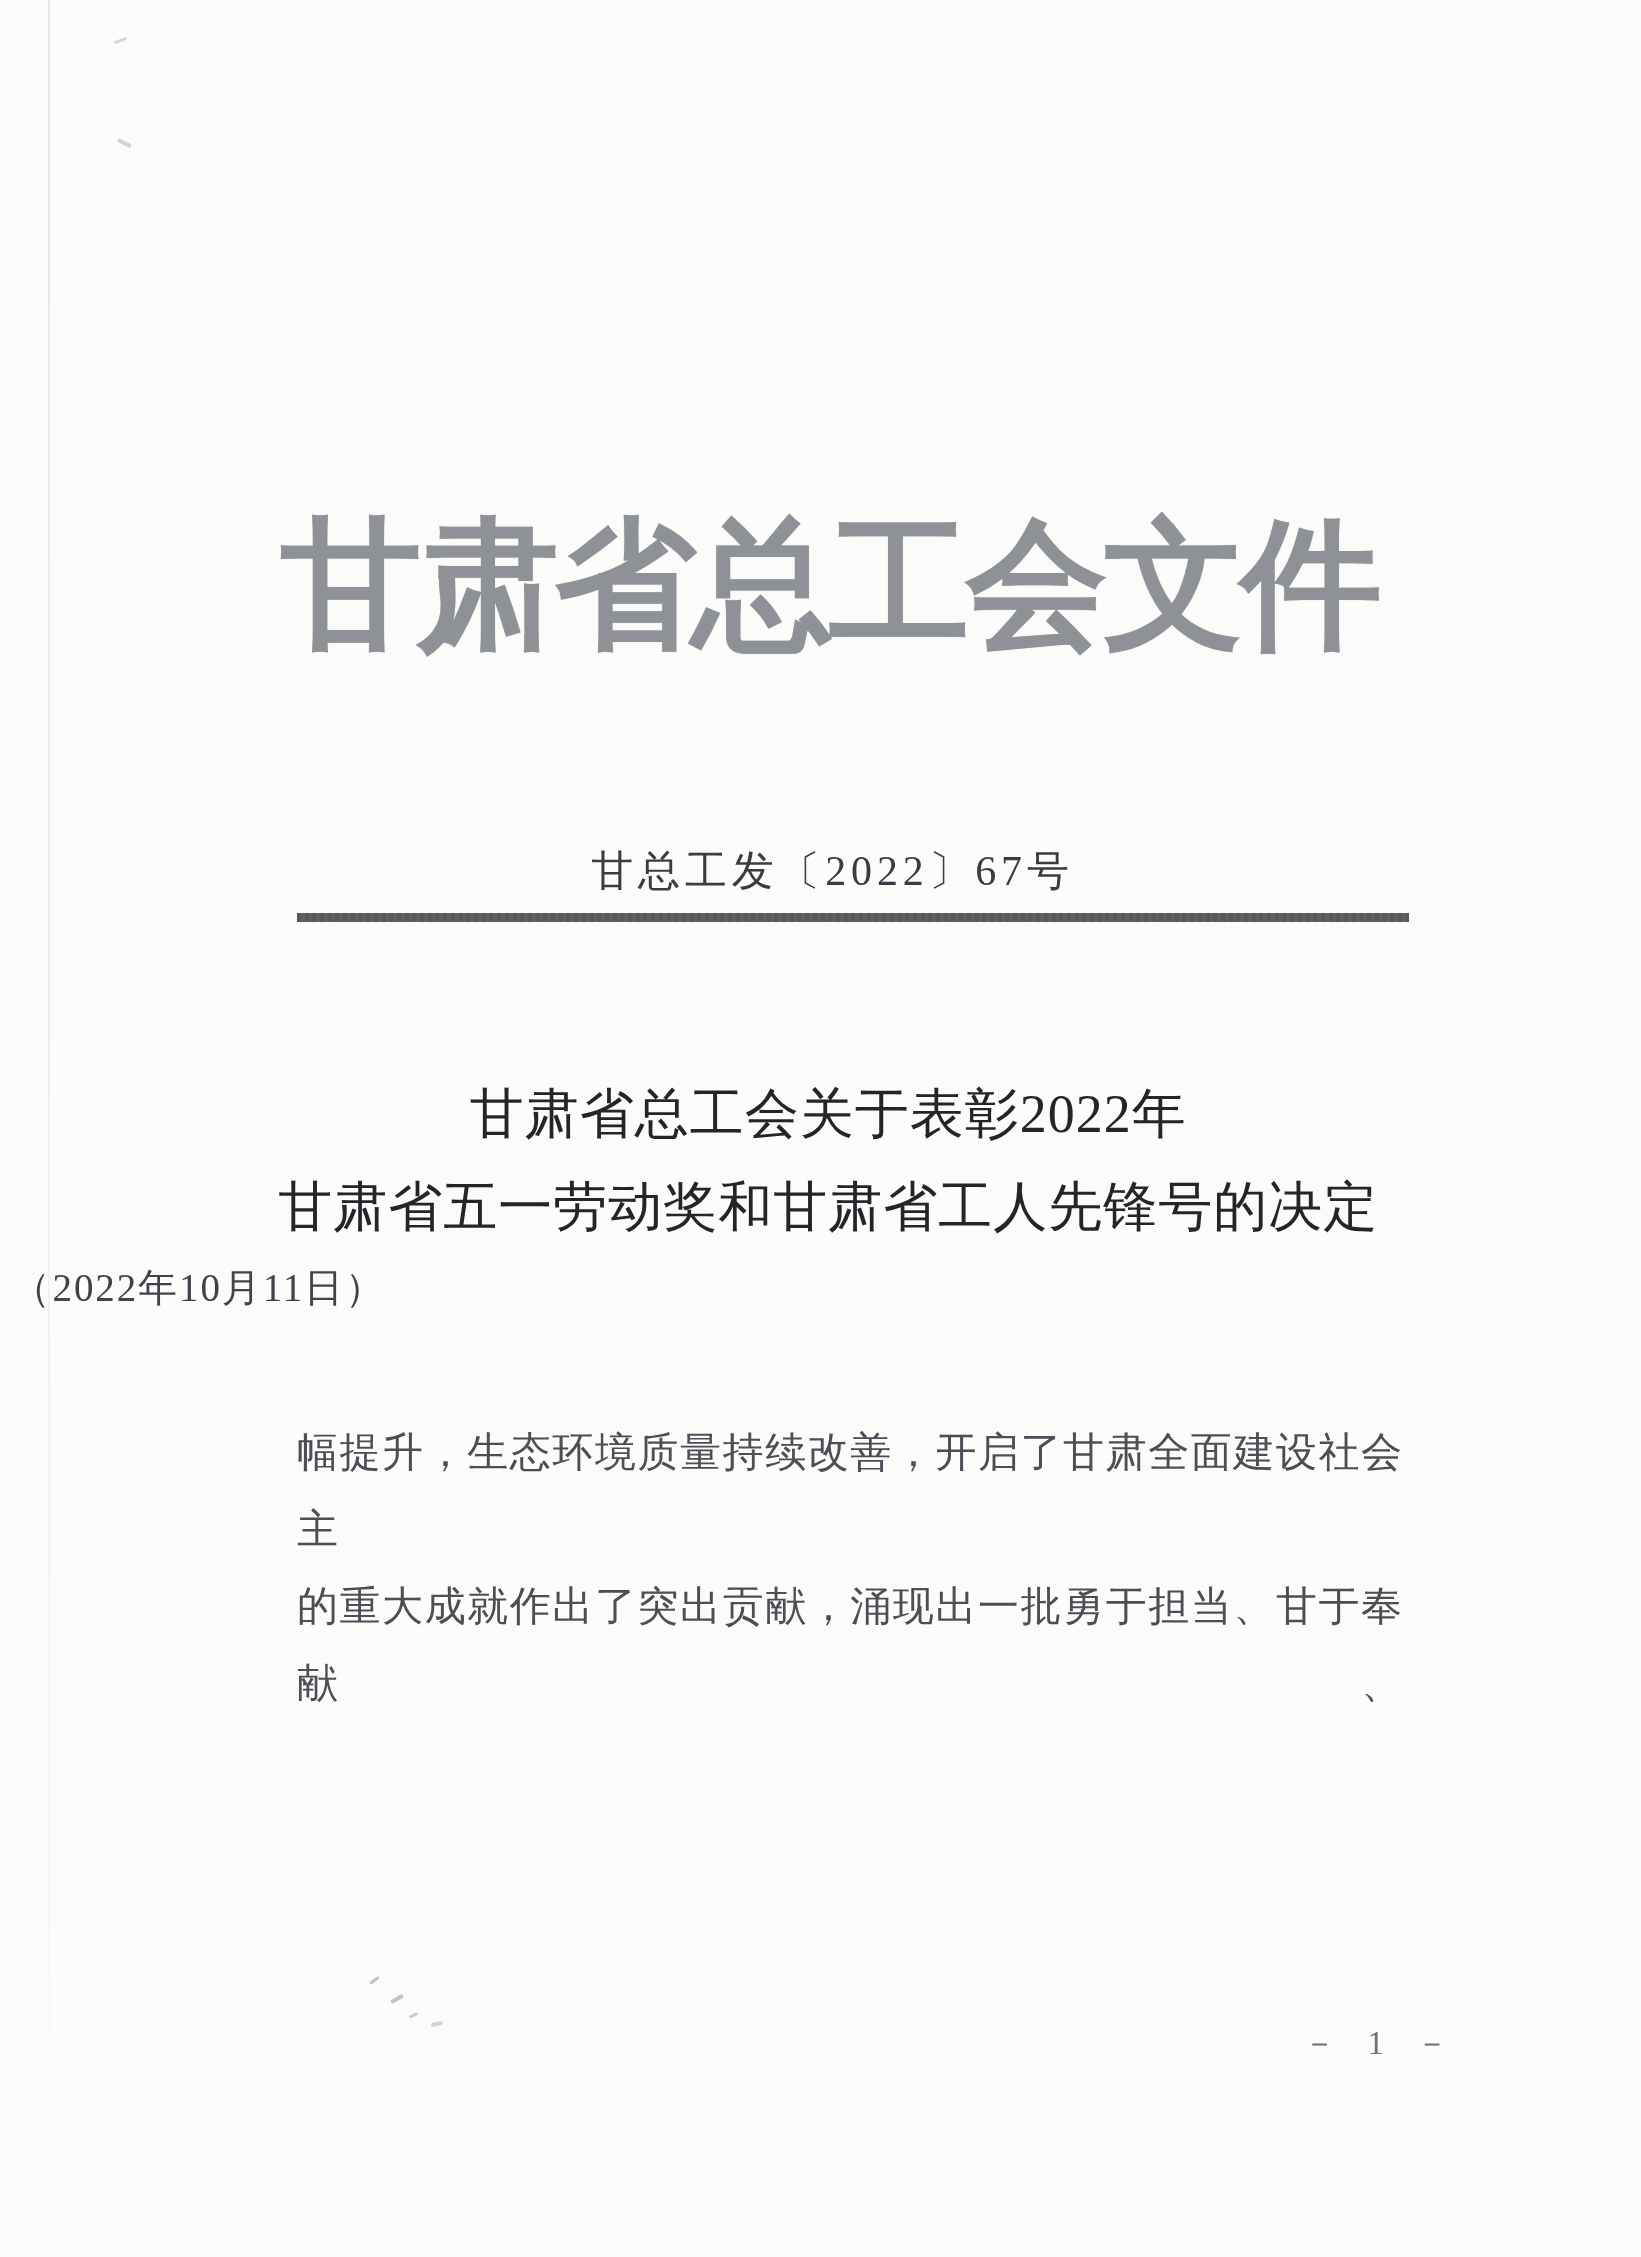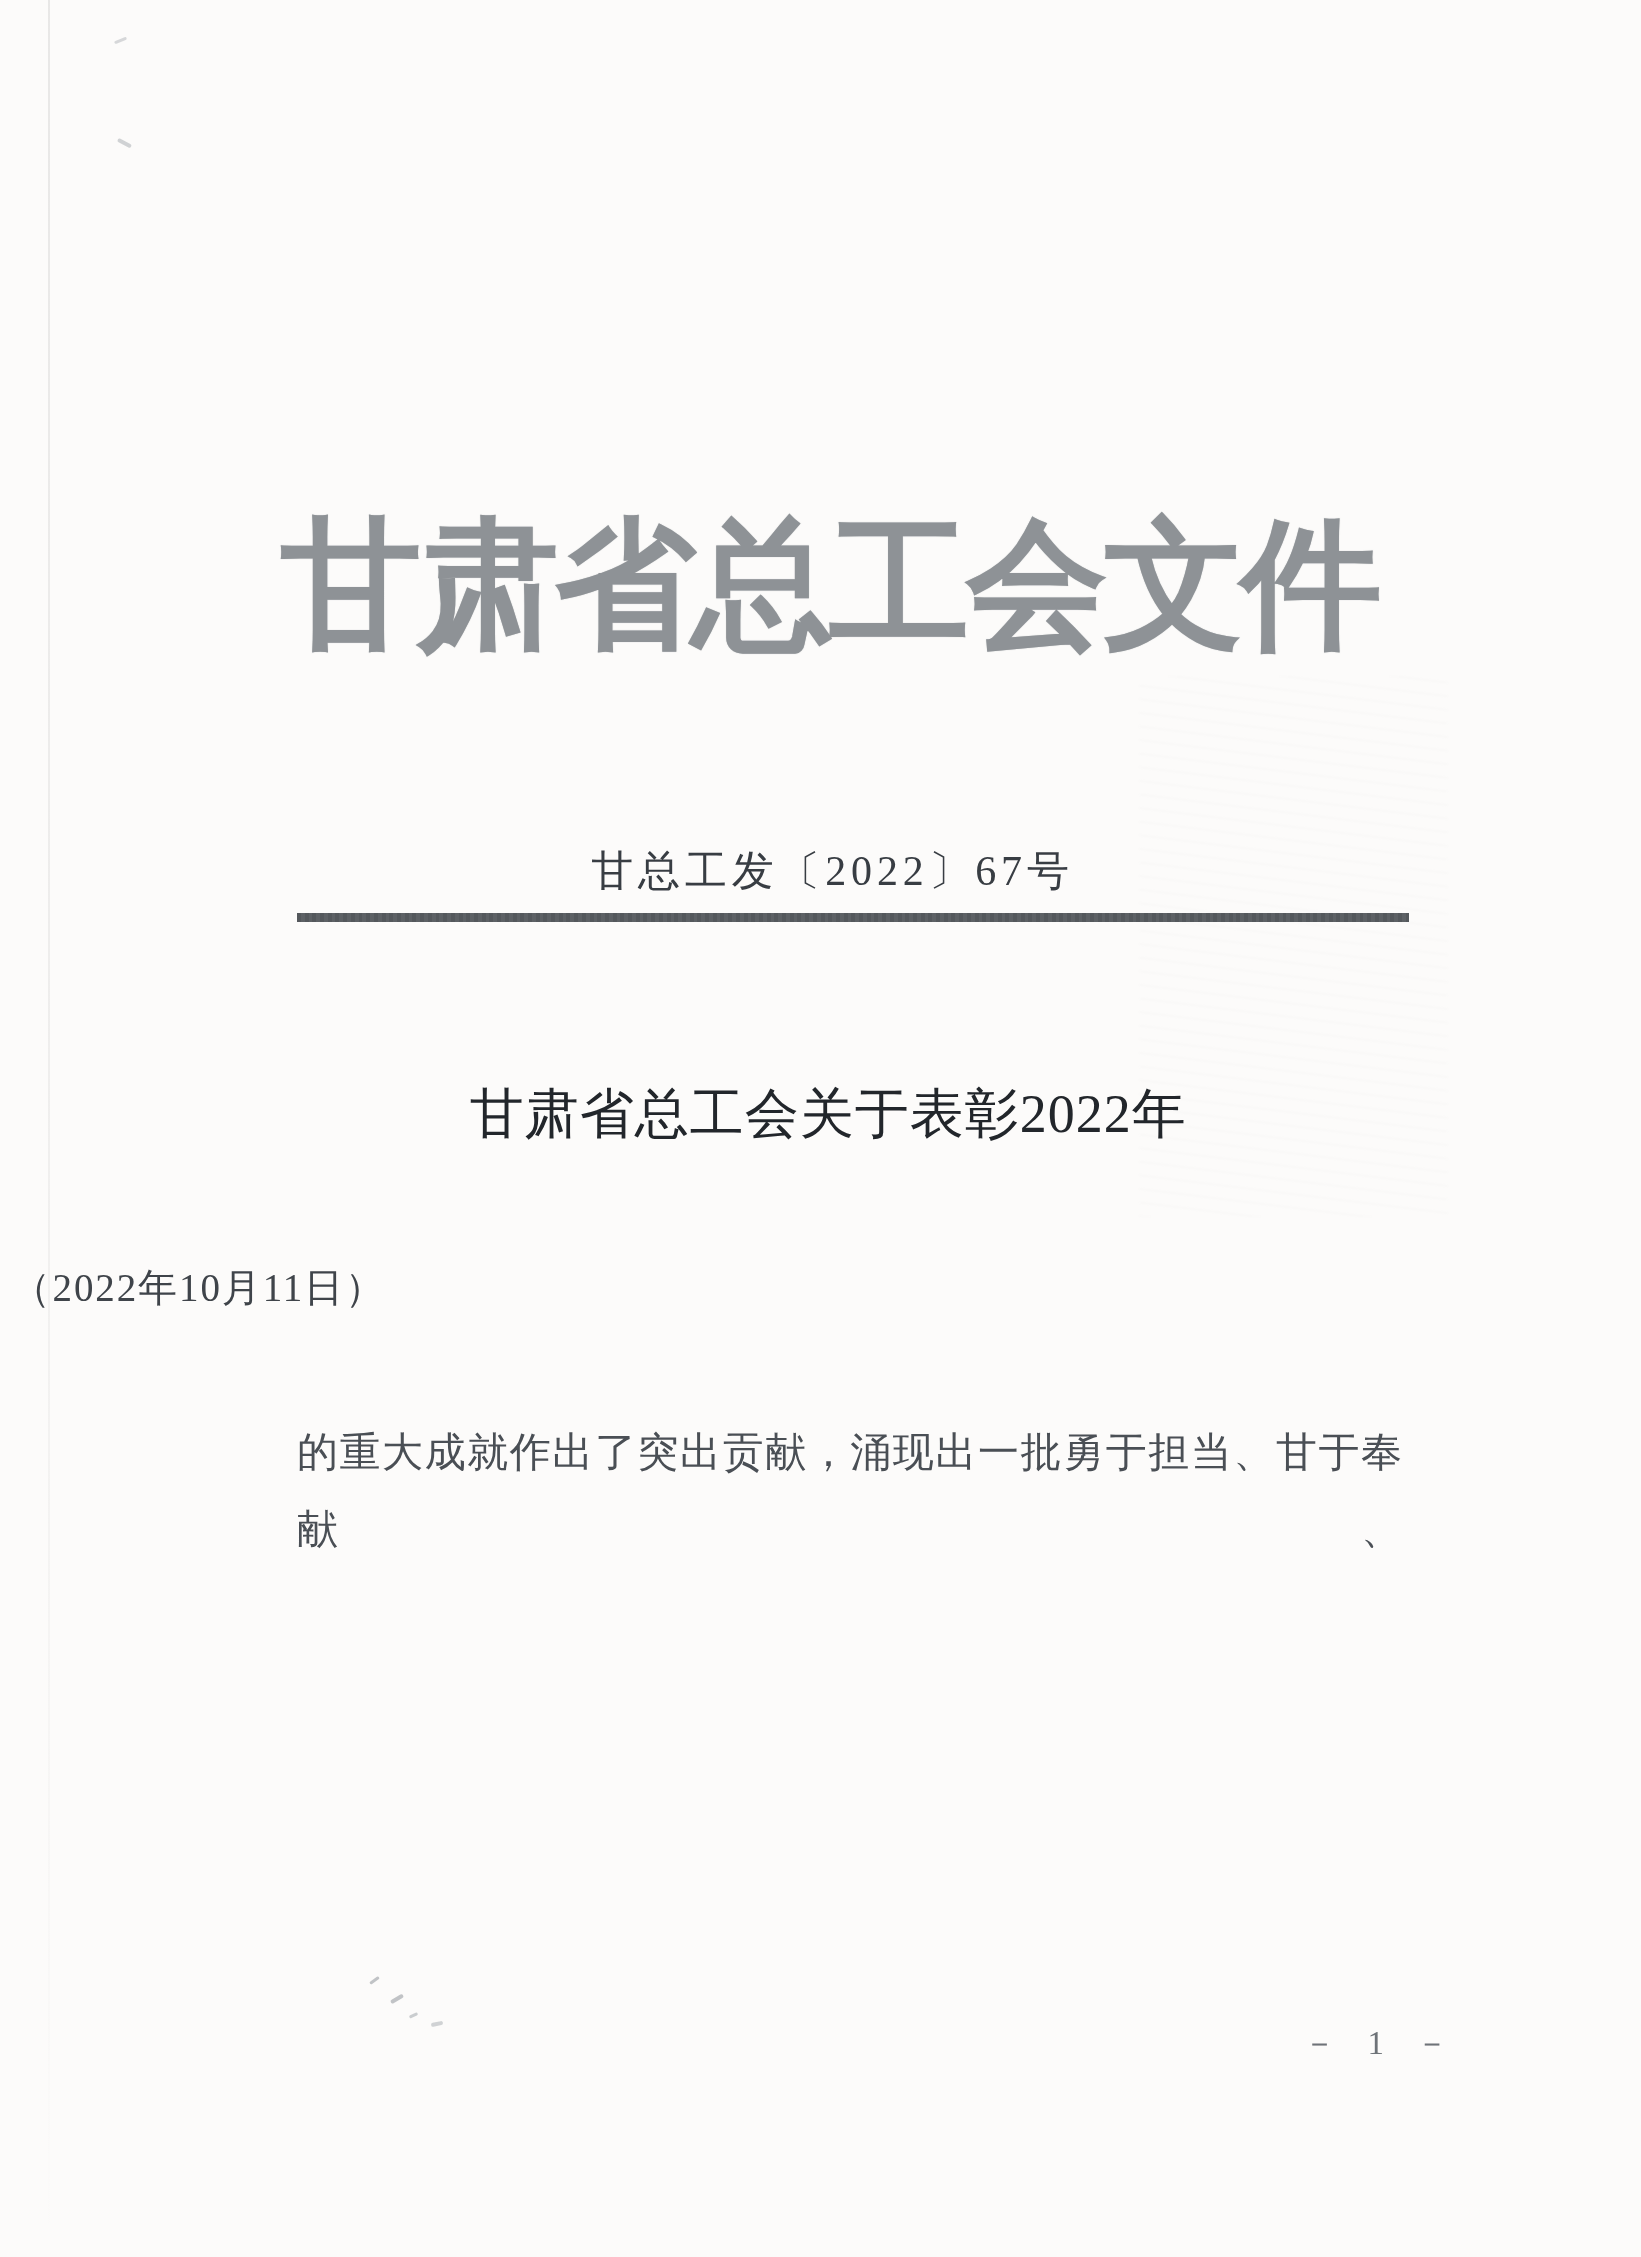--- a/index.html
+++ b/index.html
@@ -166,25 +166,27 @@
   <div class="speck s6"></div>
 
   <div class="header-title">甘肃省总工会文件</div>
 
   <div class="doc-number">甘总工发〔2022〕67号</div>
 
   <div class="header-rule"></div>
 
   <div class="decision-title">
     <div>甘肃省总工会关于表彰2022年</div>
+    <div>甘肃省五一劳动奖和甘肃省工人先锋号的决定</div>
   </div>
 
   <div class="date-line">（2022年10月11日）</div>
 
   <div class="body-paragraph">
+    <div class="body-line">幅提升，生态环境质量持续改善，开启了甘肃全面建设社会主</div>
     <div class="body-line">的重大成就作出了突出贡献，涌现出一批勇于担当、甘于奉献、</div>
 
   </div>
 
   <div class="page-number">－ 1 －</div>
 
 </div>
 
 
 </body></html>

